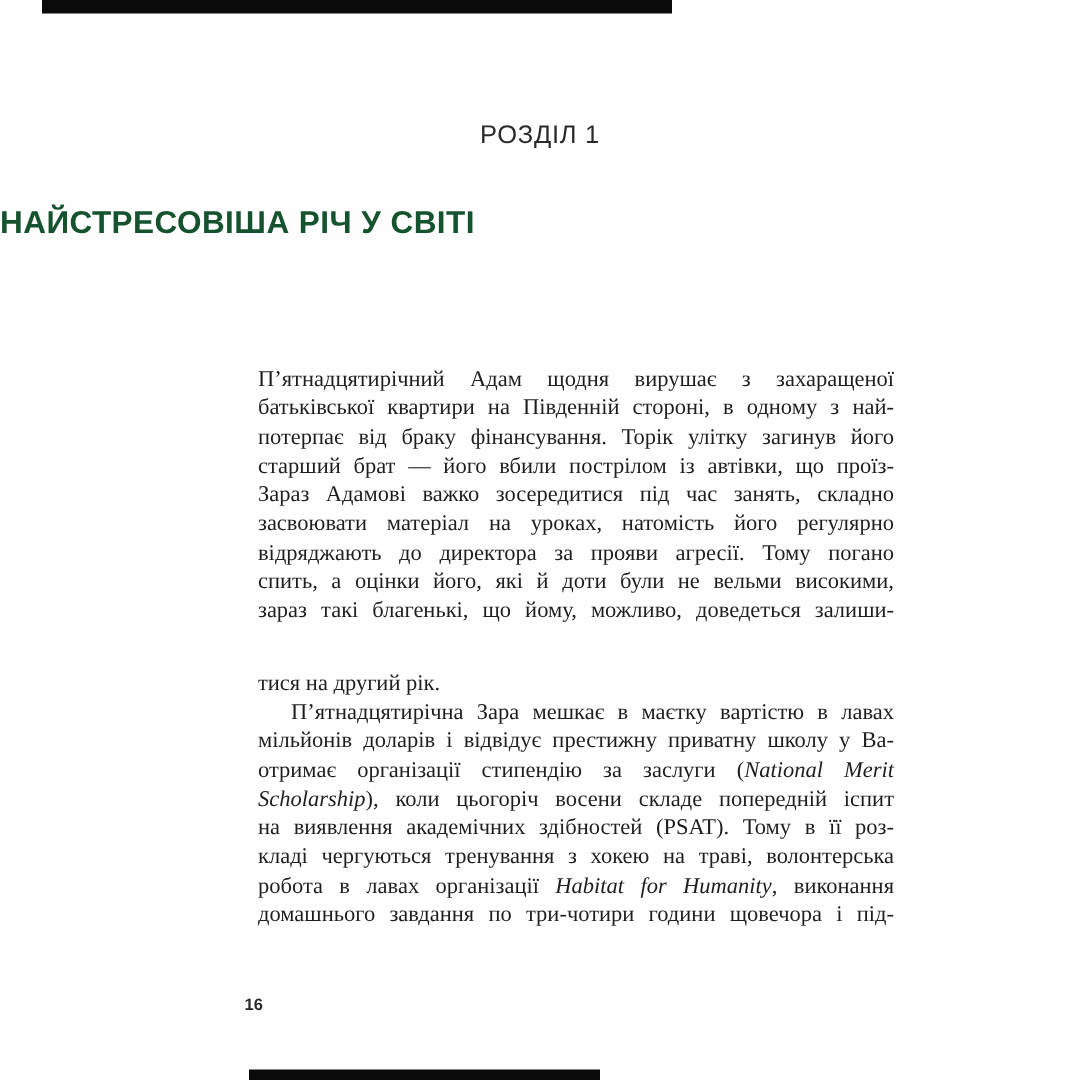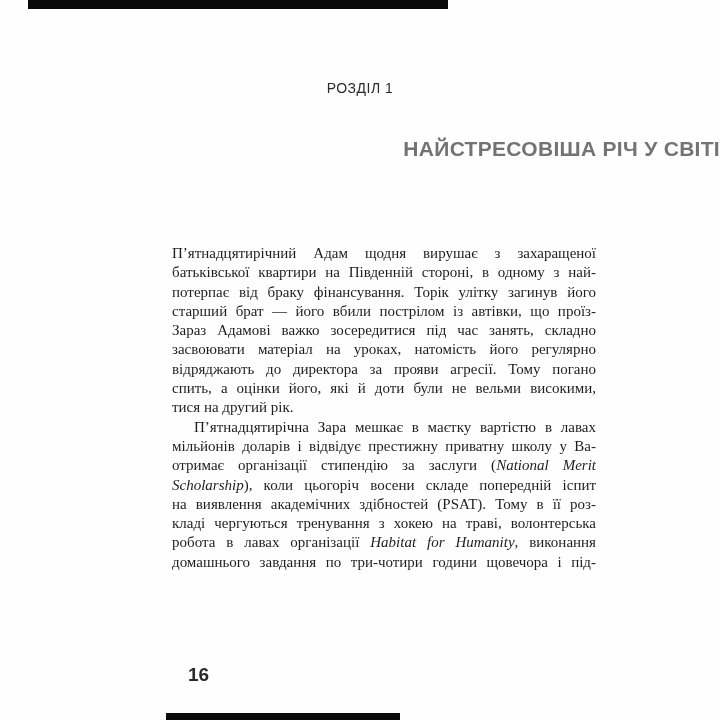--- a/index.html
+++ b/index.html
@@ -18,63 +18,64 @@
     position:absolute;
     background:#0a0a0a;
   }
   .artifact-bar.top{left:28px;top:0;width:420px;height:9px;}
   .artifact-bar.bottom{left:166px;top:713px;width:234px;height:7px;}
   .chapter-label{
     position:absolute;
     left:0;right:0;top:80px;
     text-align:center;
     font-family:"Liberation Sans","DejaVu Sans",sans-serif;
-    font-size:14px;
+    font-size:17px;
     letter-spacing:0.5px;
     color:#2a2a2a;
   }
   .chapter-title{
     position:absolute;
     left:0;right:0;top:137px;
     margin:0;
-    text-align:right;
+    text-align:left;
     font-family:"Liberation Sans","DejaVu Sans",sans-serif;
     font-weight:bold;
     font-size:21px;
     letter-spacing:0.3px;
-    color:#737373;
+    color:#14532d;
   }
   .body-text{
     position:absolute;
     left:172px;top:244px;
     width:424px;
     font-size:15px;
     color:#1e1e1e;
   }
   .line{
     height:19.3px;
     line-height:19.3px;
     text-align:justify;
     text-align-last:justify;
     white-space:nowrap;
     overflow:visible;
   }
   .line.pend{
     text-align-last:left;
+    margin-top:29px;
   }
   .line.ind{
     text-indent:22px;
   }
   .line i{font-style:italic;}
   .page-number{
     position:absolute;
-    left:188px;top:664px;
+    left:163px;top:664px;
     font-family:"Liberation Sans","DejaVu Sans",sans-serif;
     font-weight:bold;
-    font-size:19px;
+    font-size:11px;
     color:#2a2a2a;
   }
 </style>
 </head>
 <body>
 
 <div class="page">
   <div class="artifact-bar top"></div>
 
   <div class="chapter-label">РОЗДІЛ 1</div>
@@ -83,20 +84,21 @@
 
   <div class="body-text">
       <div class="line"><span>П’ятнадцятирічний Адам щодня вирушає з захаращеної</span></div>
       <div class="line"><span>батьківської квартири на Південній стороні, в одному з най-</span></div>
       <div class="line"><span>потерпає від браку фінансування. Торік улітку загинув його</span></div>
       <div class="line"><span>старший брат — його вбили пострілом із автівки, що проїз-</span></div>
       <div class="line"><span>Зараз Адамові важко зосередитися під час занять, складно</span></div>
       <div class="line"><span>засвоювати матеріал на уроках, натомість його регулярно</span></div>
       <div class="line"><span>відряджають до директора за прояви агресії. Тому погано</span></div>
       <div class="line"><span>спить, а оцінки його, які й доти були не вельми високими,</span></div>
+      <div class="line"><span>зараз такі благенькі, що йому, можливо, доведеться залиши-</span></div>
       <div class="line pend"><span>тися на другий рік.</span></div>
       <div class="line ind"><span>П’ятнадцятирічна Зара мешкає в маєтку вартістю в лавах</span></div>
       <div class="line"><span>мільйонів доларів і відвідує престижну приватну школу у Ва-</span></div>
       <div class="line"><span>отримає організації стипендію за заслуги (</span><i>National Merit</i></div>
       <div class="line"><i>Scholarship</i><span>), коли цьогоріч восени складе попередній іспит</span></div>
       <div class="line"><span>на виявлення академічних здібностей (PSAT). Тому в її роз-</span></div>
       <div class="line"><span>кладі чергуються тренування з хокею на траві, волонтерська</span></div>
       <div class="line"><span>робота в лавах організації </span><i>Habitat for Humanity</i><span>, виконання</span></div>
       <div class="line"><span>домашнього завдання по три-чотири години щовечора і під-</span></div>
     </div>

